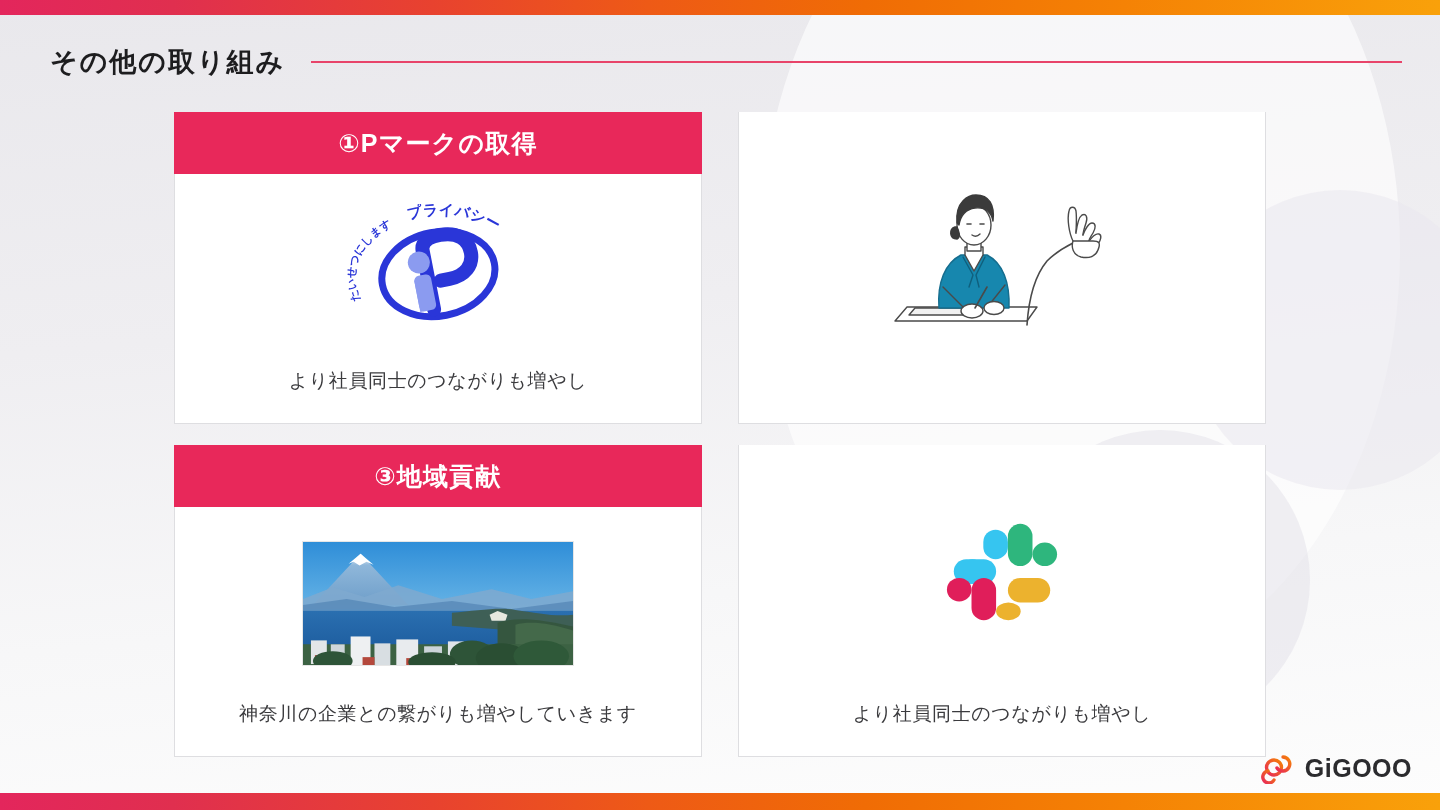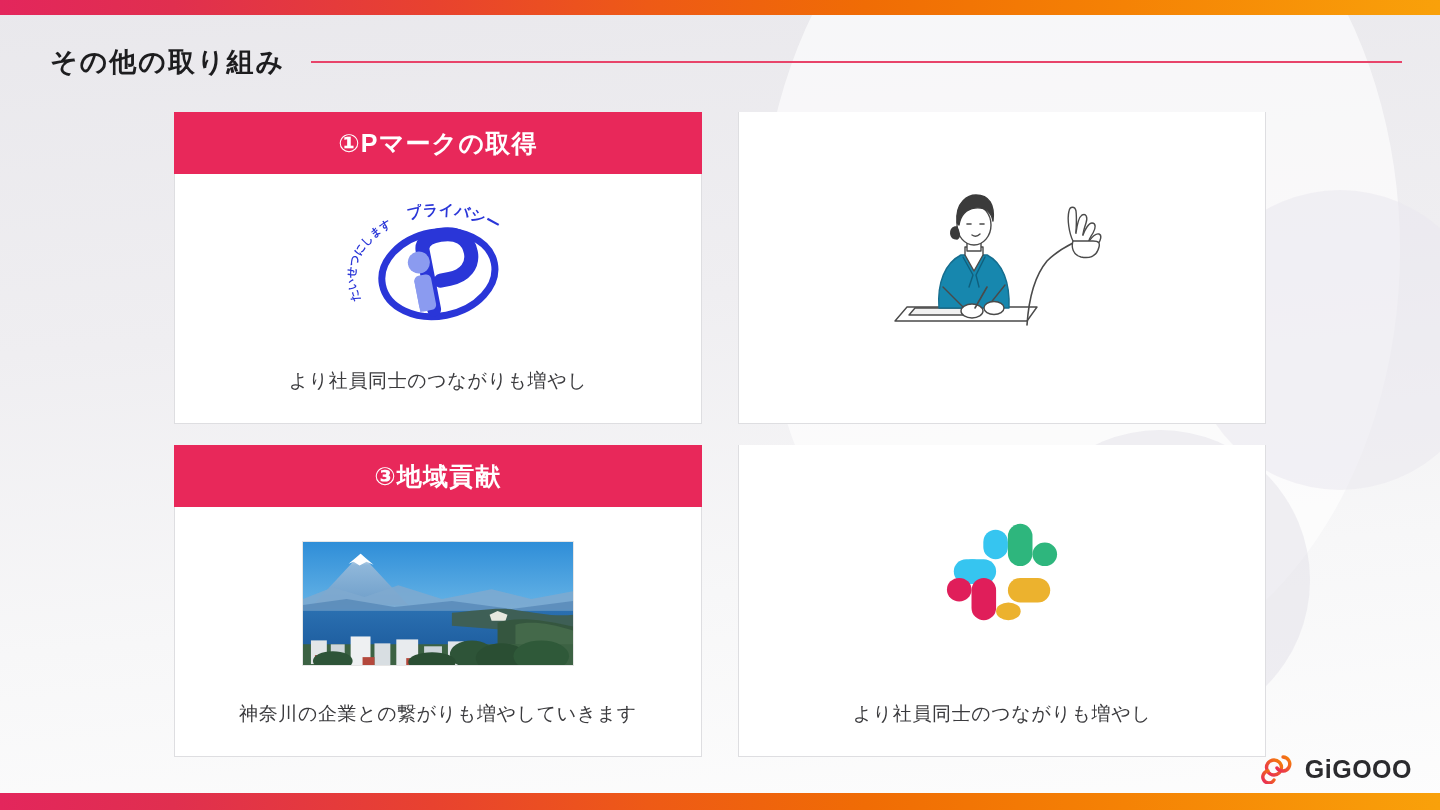--- a/index.html
+++ b/index.html
@@ -174,21 +174,21 @@
 
   
   .slack { width: 120px; height: 120px; }
 
   
   .brand {
     position: absolute;
     right: 28px;
     bottom: 26px;
     display: flex;
-    align-items: center;
+    align-items: flex-start;
     gap: 10px;
     z-index: 4;
     margin-top: 30px;
   }
   .brand-mark { width: 34px; height: 30px; }
   .brand-name {
     font-size: 25px;
     font-weight: 600;
     color: #2b2b2e;
     letter-spacing: 0.5px;

